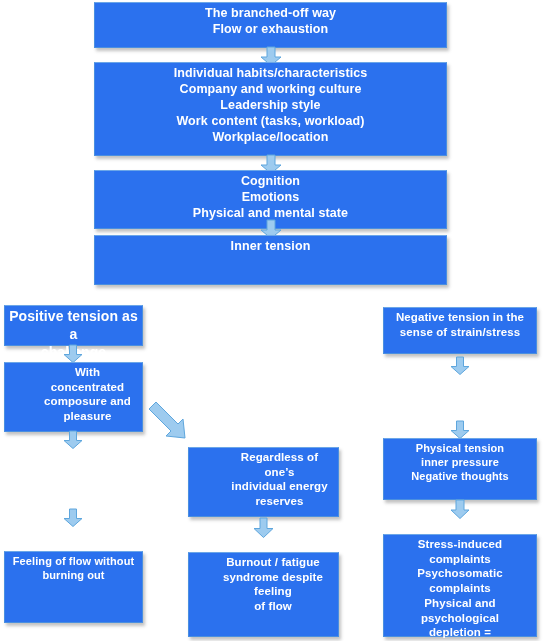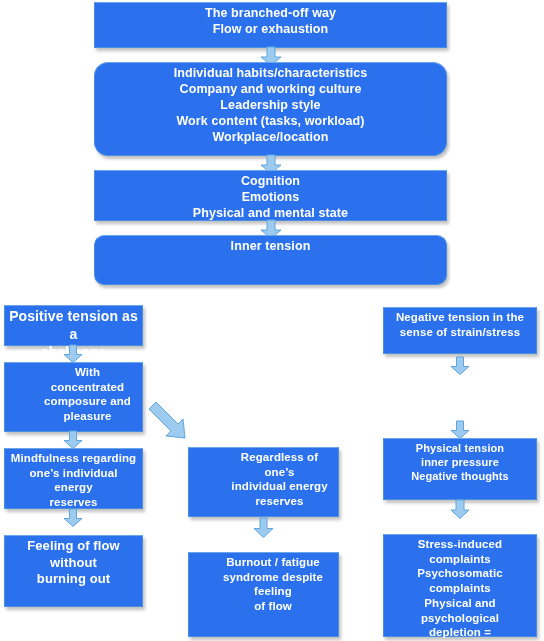--- a/index.html
+++ b/index.html
@@ -52,47 +52,47 @@
     <span class="lines">The branched-off way
 Flow or exhaustion</span>
   </div>
 
   <div class="arrow-down" style="left:260px; top:47px; width:22px; height:19px;">
     <svg width="22" height="19" viewBox="0 0 22 19">
       <polygon points="7,0 15,0 15,10 21,10 11,18.5 1,10 7,10" fill="#9dcbef" stroke="#5ea6dd" stroke-width="1"></polygon>
     </svg>
   </div>
 
-  <div class="node" style="left:94px; top:62px; width:353px; height:94px; font-size:12.5px;border-radius:14px;">
+  <div class="node" style="left:94px; top:62px; width:353px; height:94px; font-size:12.5px;">
     <span class="lines">Individual habits/characteristics
 Company and working culture
 Leadership style
 Work content (tasks, workload)
 Workplace/location</span>
   </div>
 
   <div class="arrow-down" style="left:260px; top:155px; width:22px; height:19px;">
     <svg width="22" height="19" viewBox="0 0 22 19">
       <polygon points="7,0 15,0 15,10 21,10 11,18.5 1,10 7,10" fill="#9dcbef" stroke="#5ea6dd" stroke-width="1"></polygon>
     </svg>
   </div>
 
-  <div class="node" style="left:94px; top:170px; width:353px; height:51px; font-size:12.5px;">
+  <div class="node" style="left:94px; top:170px; width:353px; height:59px; font-size:12.5px;">
     <span class="lines">Cognition
 Emotions
 Physical and mental state</span>
   </div>
 
   <div class="arrow-down" style="left:260px; top:220px; width:22px; height:19px;">
     <svg width="22" height="19" viewBox="0 0 22 19">
       <polygon points="7,0 15,0 15,10 21,10 11,18.5 1,10 7,10" fill="#9dcbef" stroke="#5ea6dd" stroke-width="1"></polygon>
     </svg>
   </div>
 
-  <div class="node" style="left:94px; top:235px; width:353px; height:50px; font-size:12.5px;border-radius:10px;">
+  <div class="node" style="left:94px; top:235px; width:353px; height:50px; font-size:12.5px;">
     <span class="lines">Inner tension</span>
   </div>
 
   <div class="node" style="left:4px; top:305px; width:139px; height:41px; font-size:14px;">
     <span class="lines">Positive tension as a
 challenge</span>
   </div>
 
   <div class="arrow-down" style="left:63px; top:345px; width:20px; height:18px;">
     <svg width="20" height="18" viewBox="0 0 20 18">
@@ -105,33 +105,28 @@
 composure and
 pleasure</span>
   </div>
 
   <div class="arrow-down" style="left:63px; top:431px; width:20px; height:18px;">
     <svg width="20" height="18" viewBox="0 0 20 18">
       <polygon points="6.5,0 13.5,0 13.5,9.5 19,9.5 10,17.5 1,9.5 6.5,9.5" fill="#9dcbef" stroke="#5ea6dd" stroke-width="1"></polygon>
     </svg>
   </div>
 
-  <div class="node" style="left:4px; top:448px; width:139px; height:61px; font-size:11.5px;">
-    <span class="lines">Mindfulness regarding
-one’s individual energy
-reserves</span>
-  </div>
 
   <div class="arrow-down" style="left:63px; top:509px; width:20px; height:18px;">
     <svg width="20" height="18" viewBox="0 0 20 18">
       <polygon points="6.5,0 13.5,0 13.5,9.5 19,9.5 10,17.5 1,9.5 6.5,9.5" fill="#9dcbef" stroke="#5ea6dd" stroke-width="1"></polygon>
     </svg>
   </div>
 
-  <div class="node" style="left:4px; top:535px; width:139px; height:72px; font-size:13px;">
+  <div class="node" style="left:4px; top:551px; width:139px; height:72px; font-size:11px;">
     <span class="lines">Feeling of flow without
 burning out</span>
   </div>
 
   <div class="arrow-diag" style="left:145px; top:403px; width:48px; height:42px;">
     <svg width="48" height="42" viewBox="0 0 48 42">
       <polygon points="2,8 9,1 31,23 36,18 38,37 19,35 24,30" fill="#9dcbef" stroke="#5ea6dd" stroke-width="1" transform="translate(2,-2)"></polygon>
     </svg>
   </div>
 

